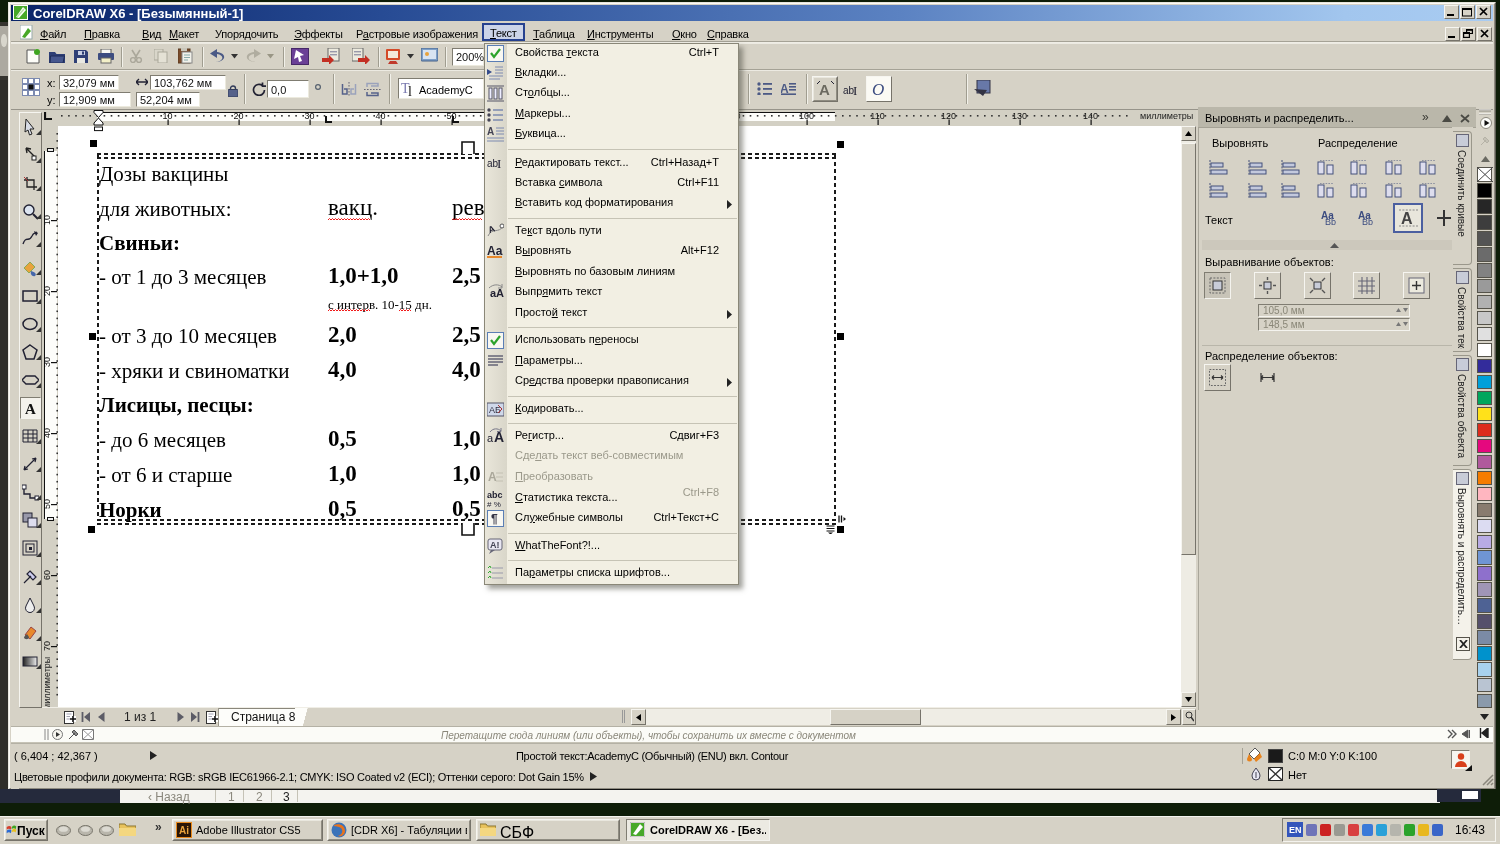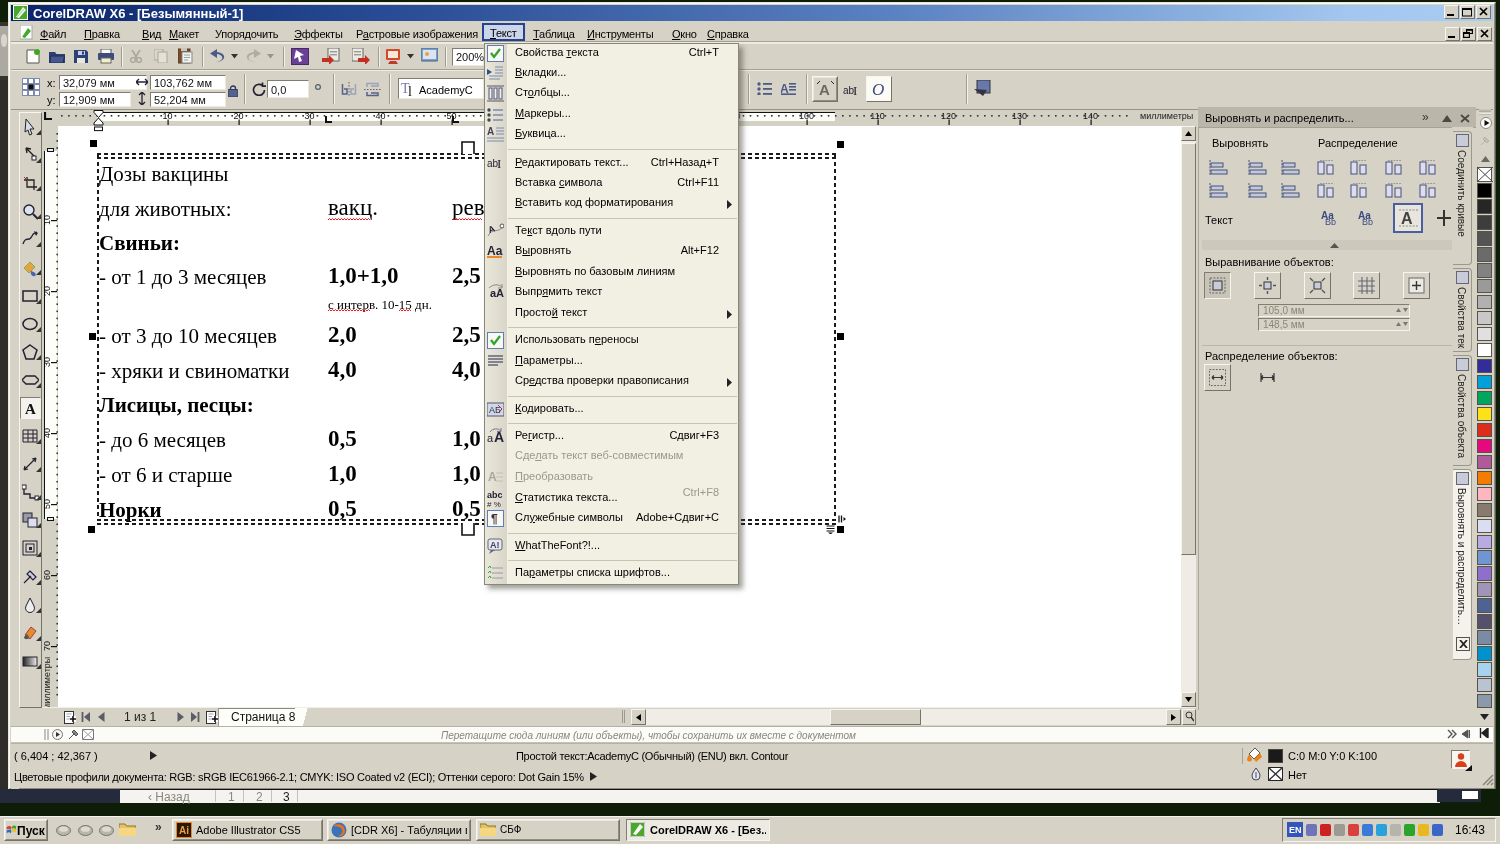--- a/index.html
+++ b/index.html
@@ -172,30 +172,30 @@
       <rect x="6.5" y="6.5" width="5" height="5"></rect>
       <rect x="12.5" y="6.5" width="5" height="5"></rect>
       <rect x="0.5" y="12.5" width="5" height="5"></rect>
       <rect x="6.5" y="12.5" width="5" height="5"></rect>
       <rect x="12.5" y="12.5" width="5" height="5"></rect>
     </g>
     <rect x="6.5" y="6.5" width="5" height="5" fill="#111"></rect>
   </svg>
 <div class="a t11" style="left:47px;top:77px">x:</div>
 <div class="a t11" style="left:47px;top:94px">y:</div>
-<div class="a fld" style="left:59px;top:75px;width:88px;height:15px">32,079 мм</div>
+<div class="a fld" style="left:59px;top:75px;width:60px;height:15px">32,079 мм</div>
 <div class="a fld" style="left:59px;top:92px;width:72px;height:15px">12,909 мм</div>
 <svg class="a" style="left:136px;top:77px" width="12" height="10" viewBox="0 0 12 10">
     <path d="M0 5 h12 M0 5 l3-3 m-3 3 l3 3 M12 5 l-3-3 m3 3 l-3 3" stroke="#223" stroke-width="1.3" fill="none"></path>
   </svg>
 <svg class="a" style="left:137px;top:92px" width="10" height="13" viewBox="0 0 10 13">
     <path d="M5 0 v13 M5 0 l-3 3 m3-3 l3 3 M5 13 l-3-3 m3 3 l3-3" stroke="#223" stroke-width="1.3" fill="none"></path>
   </svg>
 <div class="a fld" style="left:150px;top:75px;width:76px;height:15px">103,762 мм</div>
-<div class="a fld" style="left:150px;top:92px;width:76px;height:15px">52,204 мм</div>
+<div class="a fld" style="left:136px;top:92px;width:64px;height:15px">52,204 мм</div>
 <svg class="a" style="left:228px;top:85px" width="10" height="12" viewBox="0 0 10 12">
     <rect x="0" y="4.5" width="10" height="7.5" rx="1" fill="#55618a" stroke="#333c5a"></rect>
     <path d="M2.5 4.5 v-1 a2.5 2.5 0 0 1 5 0 V4.5" fill="none" stroke="#333c5a" stroke-width="1.4"></path>
   </svg>
 <div class="a vsep" style="left:244px;top:74px;height:30px"></div>
 <svg class="a" style="left:252px;top:82px" width="14" height="14" viewBox="0 0 14 14">
     <path d="M12.5 8 a5.5 5.5 0 1 1 -2-4.4 M10.5 0.5 v3.7 h3.7" fill="none" stroke="#223" stroke-width="1.7"></path>
   </svg>
 <div class="a fld" style="left:267px;top:80px;width:42px;height:18px;padding-top:2.5px">0,0</div>
 <svg class="a" style="left:315px;top:84px" width="6" height="6" viewBox="0 0 6 6">
@@ -1225,21 +1225,21 @@
 <svg class="a" style="left:487px;top:469px" width="17" height="17" viewBox="0 0 17 17">
     <text x="1" y="12" font-size="12" font-weight="bold" fill="#aaa79a">A</text>
     <path d="M9 4 h7 M9 8 h7 M9 12 h7" stroke="#c3c0b2"></path>
   </svg>
 <div class="mi" style="top:491px"><u>С</u>татистика текста...</div>
 <svg class="a" style="left:487px;top:490px" width="17" height="17" viewBox="0 0 17 17">
     <text x="0" y="8" font-size="9" font-weight="bold" fill="#223">abc</text>
     <text x="0" y="17" font-size="8" fill="#223"># %</text>
   </svg>
 <div class="mi" style="top:511px">Сл<u>у</u>жебные символы</div>
-<div class="sc" style="top:511px">Adobe+Сдвиг+C</div>
+<div class="sc" style="top:511px">Ctrl+Текст+C</div>
 <svg class="a" style="left:487px;top:510px" width="17" height="17" viewBox="0 0 17 17">
     <rect x="0.5" y="0.5" width="16" height="16" fill="#f8f7f2" stroke="#5a7eb5"></rect>
     <text x="4" y="13" font-size="12" font-weight="bold" fill="#334">¶</text>
   </svg>
 <div class="sepln" style="top:533px"></div>
 <div class="mi" style="top:539px"><u>W</u>hatTheFont?!...</div>
 <svg class="a" style="left:487px;top:538px" width="17" height="17" viewBox="0 0 17 17">
     <rect x="1" y="1" width="14" height="11" rx="2" fill="#e8e6f2" stroke="#667"></rect>
     <text x="3" y="10" font-size="9" font-weight="bold" fill="#445">A!</text>
     <path d="M4 12 l-2 4 6-4" fill="#667"></path>
@@ -1308,21 +1308,21 @@
     <path d="M3 3 C9 1 14 4 14 9 C14 13 10 15 7 14 C12 13 13 6 8 5 C5 4 3 5 3 3 Z" fill="#e8731c"></path>
   </svg>
 <div class="a" style="left:351px;top:824px;font-size:11px;font-weight:normal;color:#000;width:116px;overflow:hidden;white-space:nowrap">[CDR X6] - Табуляции в ...</div>
 <div class="a b3" style="left:476px;top:819px;width:144px;height:22px">
     <div class="in"></div>
   </div>
 <svg class="a" style="left:480px;top:823px" width="16" height="13" viewBox="0 0 16 13">
     <path d="M0 1 h6 l1.5 2 H16 v10 H0 z" fill="#e8c25c" stroke="#8a7430"></path>
     <path d="M0 5 h16 v8 H0 z" fill="#f4d780"></path>
   </svg>
-<div class="a" style="left:500px;top:824px;font-size:10px;font-weight:normal;color:#000;width:116px;overflow:hidden;white-space:nowrap">СБФ</div>
+<div class="a" style="left:500px;top:824px;font-size:16px;font-weight:normal;color:#000;width:116px;overflow:hidden;white-space:nowrap">СБФ</div>
 <div class="a sunk" style="left:626px;top:819px;width:144px;height:22px;background:#eceae2"></div>
 <svg class="a" style="left:630px;top:822px" width="15" height="15" viewBox="0 0 15 15">
     <rect x="0" y="0" width="15" height="15" fill="#fff" stroke="#999"></rect>
     <rect x="1" y="1" width="13" height="13" fill="#47a829"></rect>
     <path d="M3 12 L10 2 L13 5 L6 13 Z" fill="#fff"></path>
   </svg>
 <div class="a" style="left:650px;top:824px;font-size:11px;font-weight:bold;color:#000;width:116px;overflow:hidden;white-space:nowrap">CorelDRAW X6 - [Без...</div>
 <div class="a sunk" style="left:1282px;top:818px;width:214px;height:24px;background:#d6d2c6"></div>
 <div class="a" style="left:1287px;top:822px;width:16px;height:15px;background:#3355bb"></div>
 <div class="a" style="left:1289px;top:825px;font-size:9px;font-weight:bold;color:#fff">EN</div>

